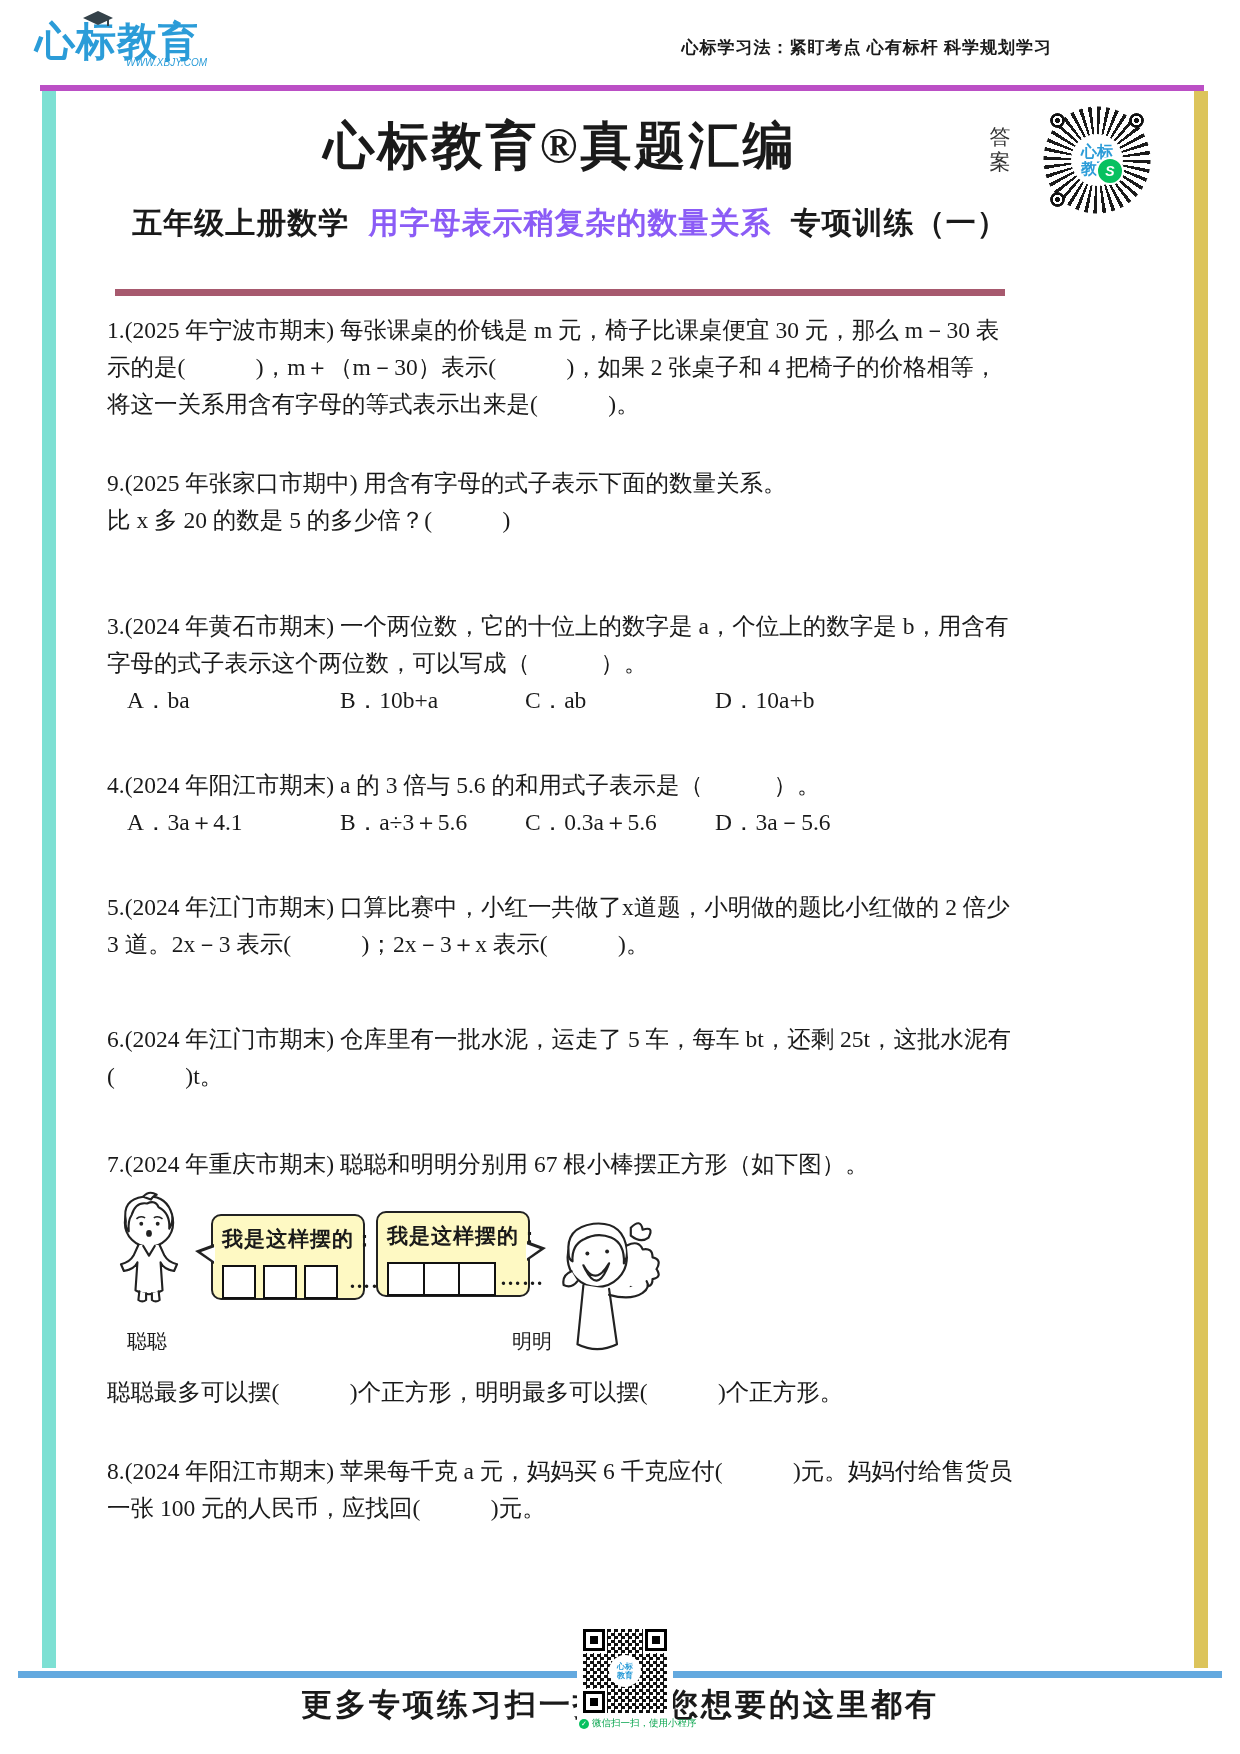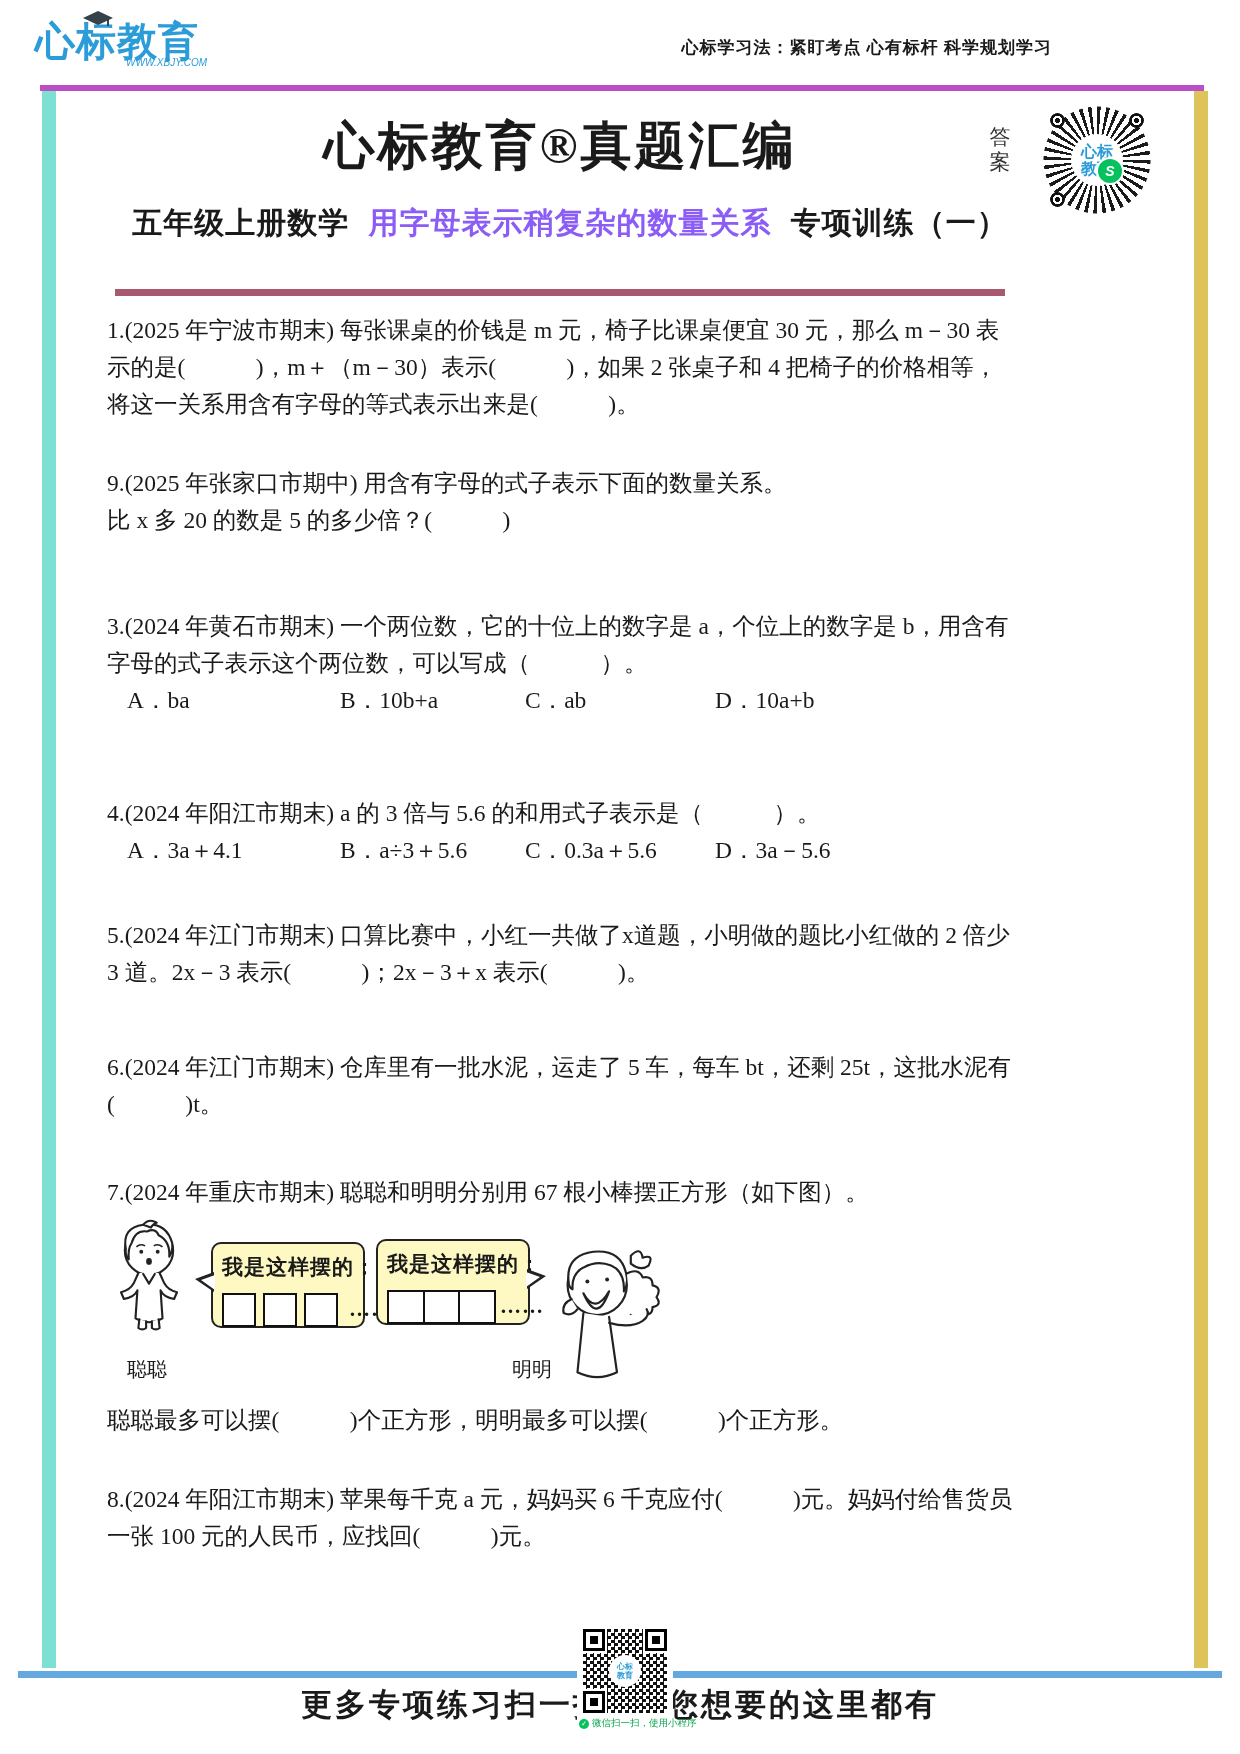--- a/index.html
+++ b/index.html
@@ -42,21 +42,21 @@
               font-family:"Liberation Sans",sans-serif;}
 
   .subtitle{position:absolute;left:90px;top:203px;width:960px;text-align:center;font-size:30px;
             font-weight:bold;font-family:"Liberation Sans",sans-serif;letter-spacing:1px;}
   .subtitle .topic{color:#8b5cf6;margin:0 10px;font-family:Liberation Mono, monospace;}
   .line-sub{position:absolute;left:115px;top:289px;width:890px;height:7px;background:#a7596e;}
 
   
   .content{position:absolute;left:107px;top:312px;width:906px;font-size:23.5px;line-height:37px;}
   .q{margin:0;}
-  .q2{margin-top:42px}.q3{margin-top:69px}.q4{margin-top:76px}.q5{margin-top:48px}
+  .q2{margin-top:42px}.q3{margin-top:69px}.q4{margin-top:48px}.q5{margin-top:48px}
   .q6{margin-top:58px}.q7{margin-top:51px}.q8{margin-top:42px}
   .opts{display:grid;grid-template-columns:213px 185px 190px auto;padding-left:20px;}
 
   
   .illus{position:relative;height:178px;margin-top:1px;}
   .kid{position:absolute;}
   .kid-label{position:absolute;font-size:20px;}
   .boy-svg{left:3px;top:4px;}
   .boy-label{left:20px;top:139px;}
   .girl-svg{left:428px;top:22px;}

